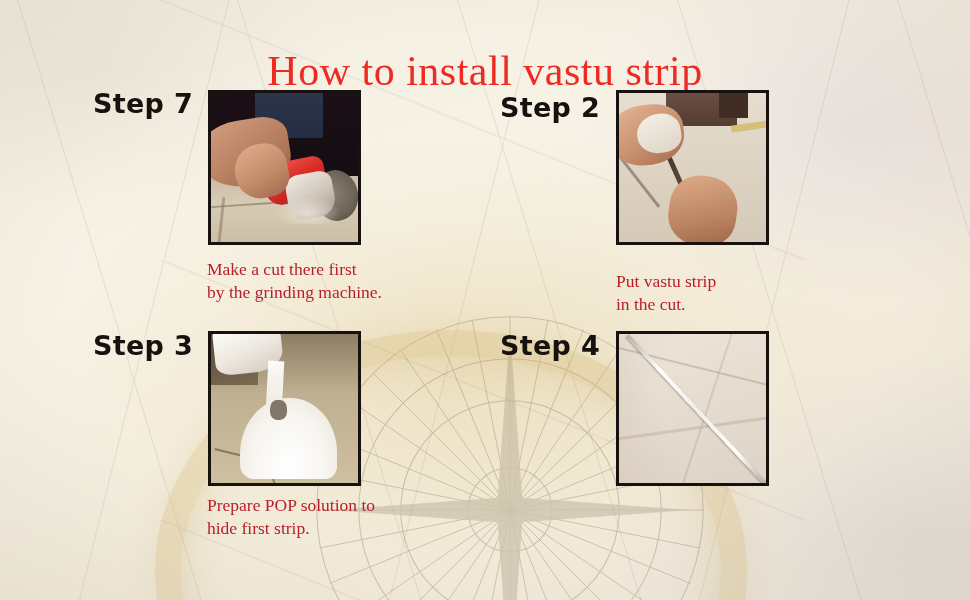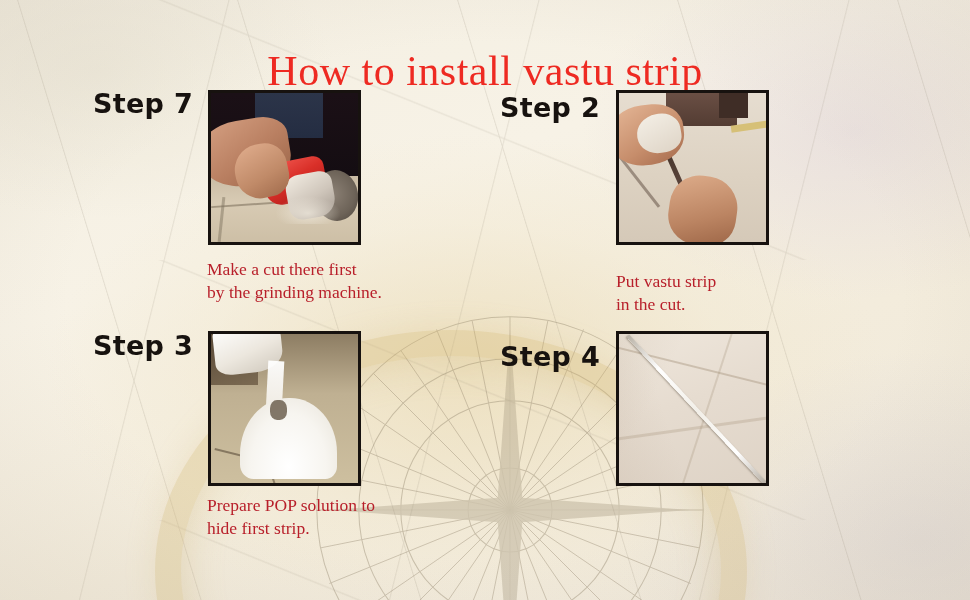--- a/index.html
+++ b/index.html
@@ -395,21 +395,21 @@
       <div class="pour"></div>
       <div class="crack1"></div>
       <div class="crack2"></div>
       <div class="pile"></div>
       <div class="grit"></div>
     </div>
   </div>
   <div class="caption" style="left:207px; top:494px; width:260px;">Prepare POP solution to
 hide first strip.</div>
 
-  <div class="step-label" style="left:500px; top:330px;margin-top:11px;">Step 4</div>
+  <div class="step-label" style="left:500px; top:330px;">Step 4</div>
   <div class="photo p4" style="left:616px; top:331px;">
     <div class="inner">
       <div class="vein1"></div>
       <div class="vein2"></div>
       <div class="vein3"></div>
       <div class="strip-line"></div>
     </div>
   </div>
 
 </div>

